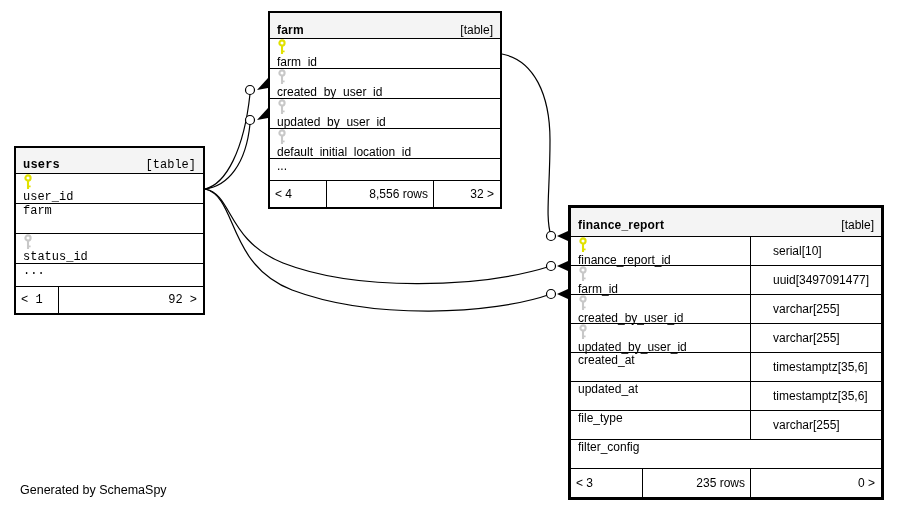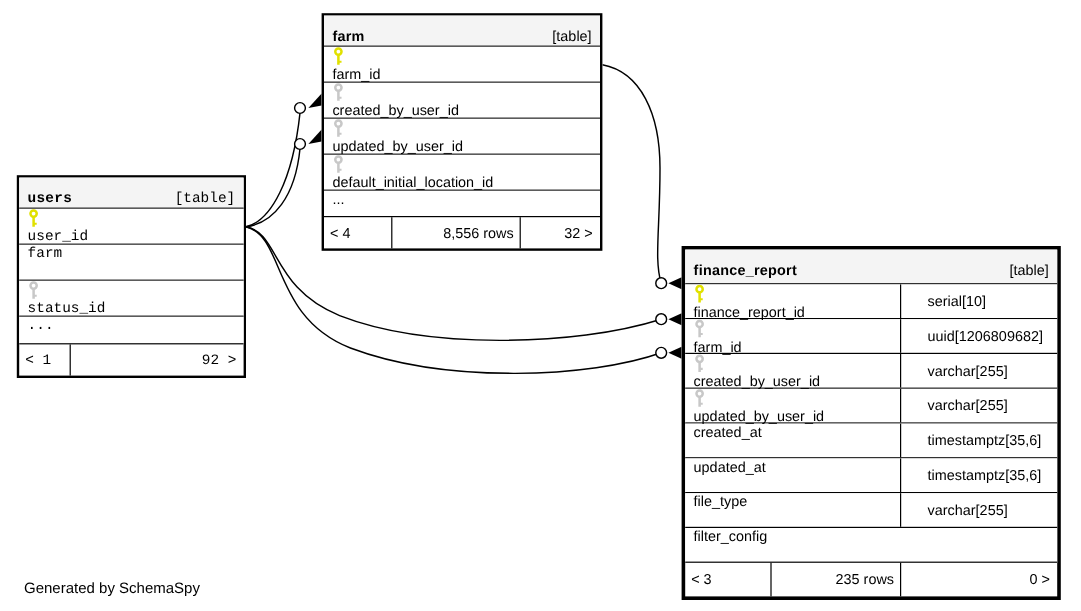--- a/index.html
+++ b/index.html
@@ -194,21 +194,21 @@
             <span class="keyicon">
               <svg width="10" height="16" viewBox="0 0 10 16">
                 <circle cx="5" cy="4" r="2.6" fill="none" stroke="#c8c8c8" stroke-width="2.1"></circle>
                 <line x1="5" y1="6.6" x2="5" y2="15" stroke="#c8c8c8" stroke-width="2.1"></line>
                 <line x1="5" y1="12.4" x2="7.6" y2="12.4" stroke="#c8c8c8" stroke-width="1.7"></line>
               </svg>
             </span>
             <span>farm_id</span>
           </div>
           <div class="tcell">
-            <span>uuid[1206809682]</span>
+            <span>uuid[3497091477]</span>
           </div>
         </div>
         <div class="trow" style="height:29px">
           <div class="ncell" style="width:179px">
             <span class="keyicon">
               <svg width="10" height="16" viewBox="0 0 10 16">
                 <circle cx="5" cy="4" r="2.6" fill="none" stroke="#c8c8c8" stroke-width="2.1"></circle>
                 <line x1="5" y1="6.6" x2="5" y2="15" stroke="#c8c8c8" stroke-width="2.1"></line>
                 <line x1="5" y1="12.4" x2="7.6" y2="12.4" stroke="#c8c8c8" stroke-width="1.7"></line>
               </svg>

